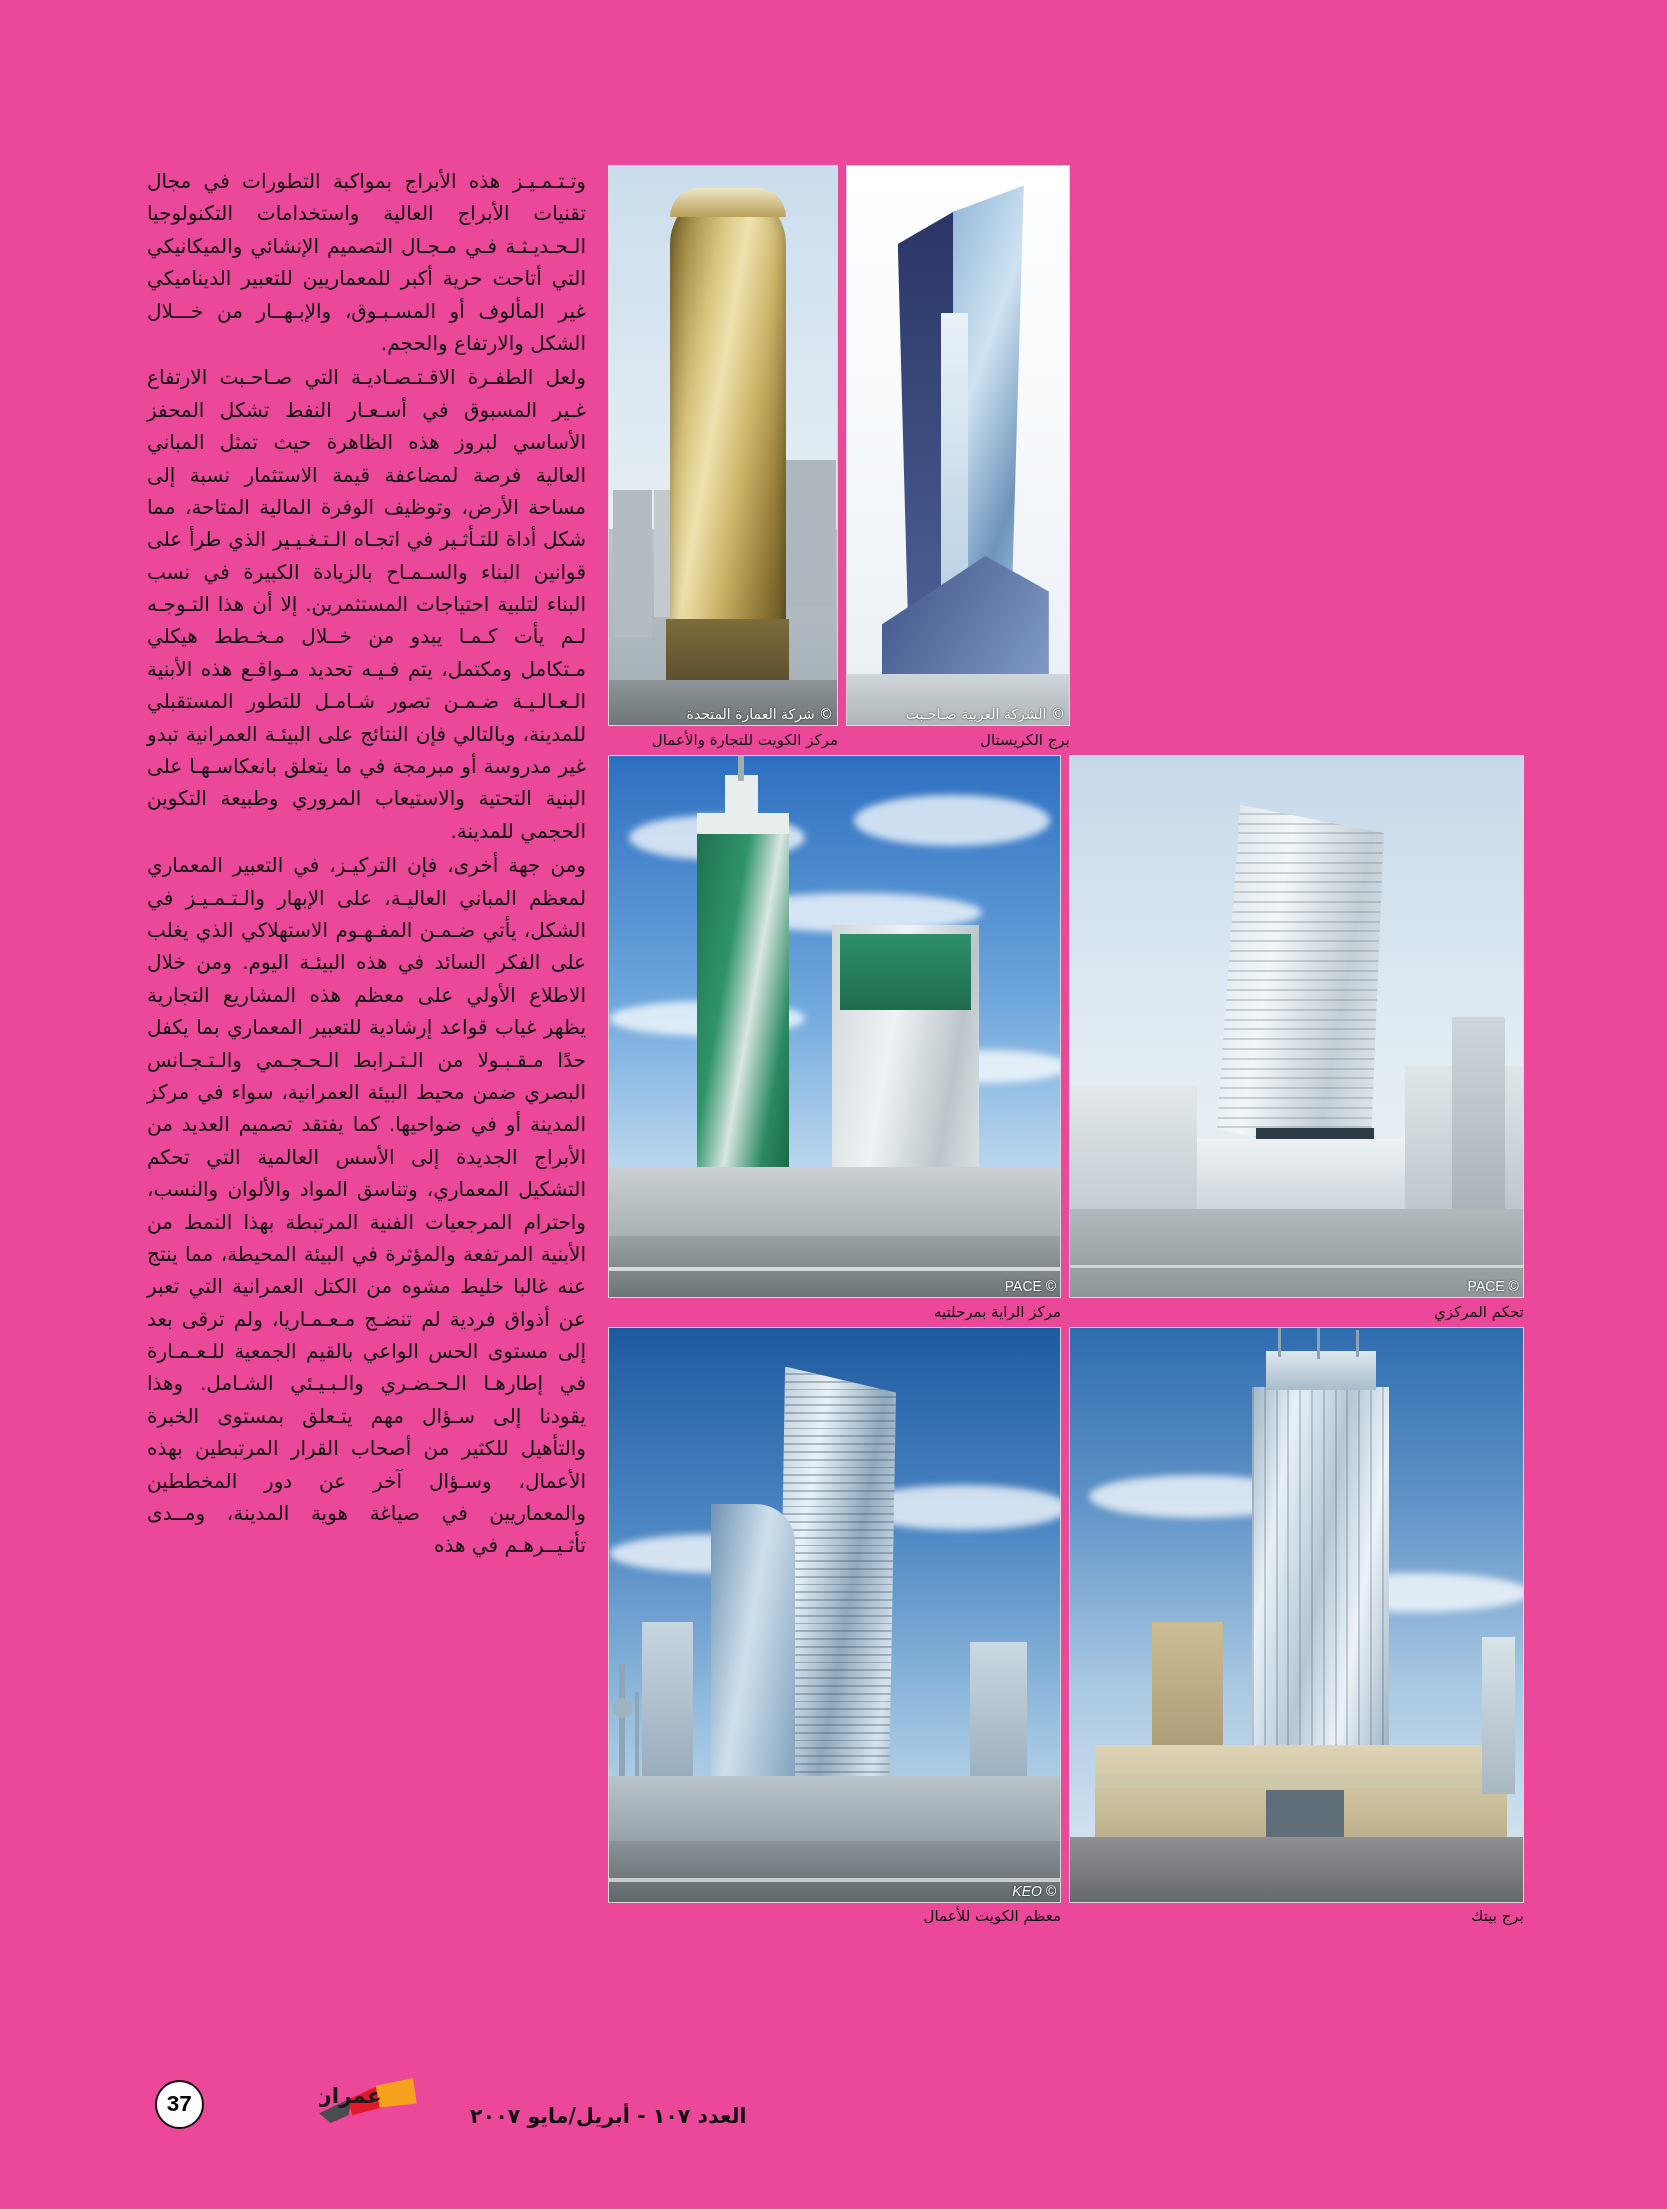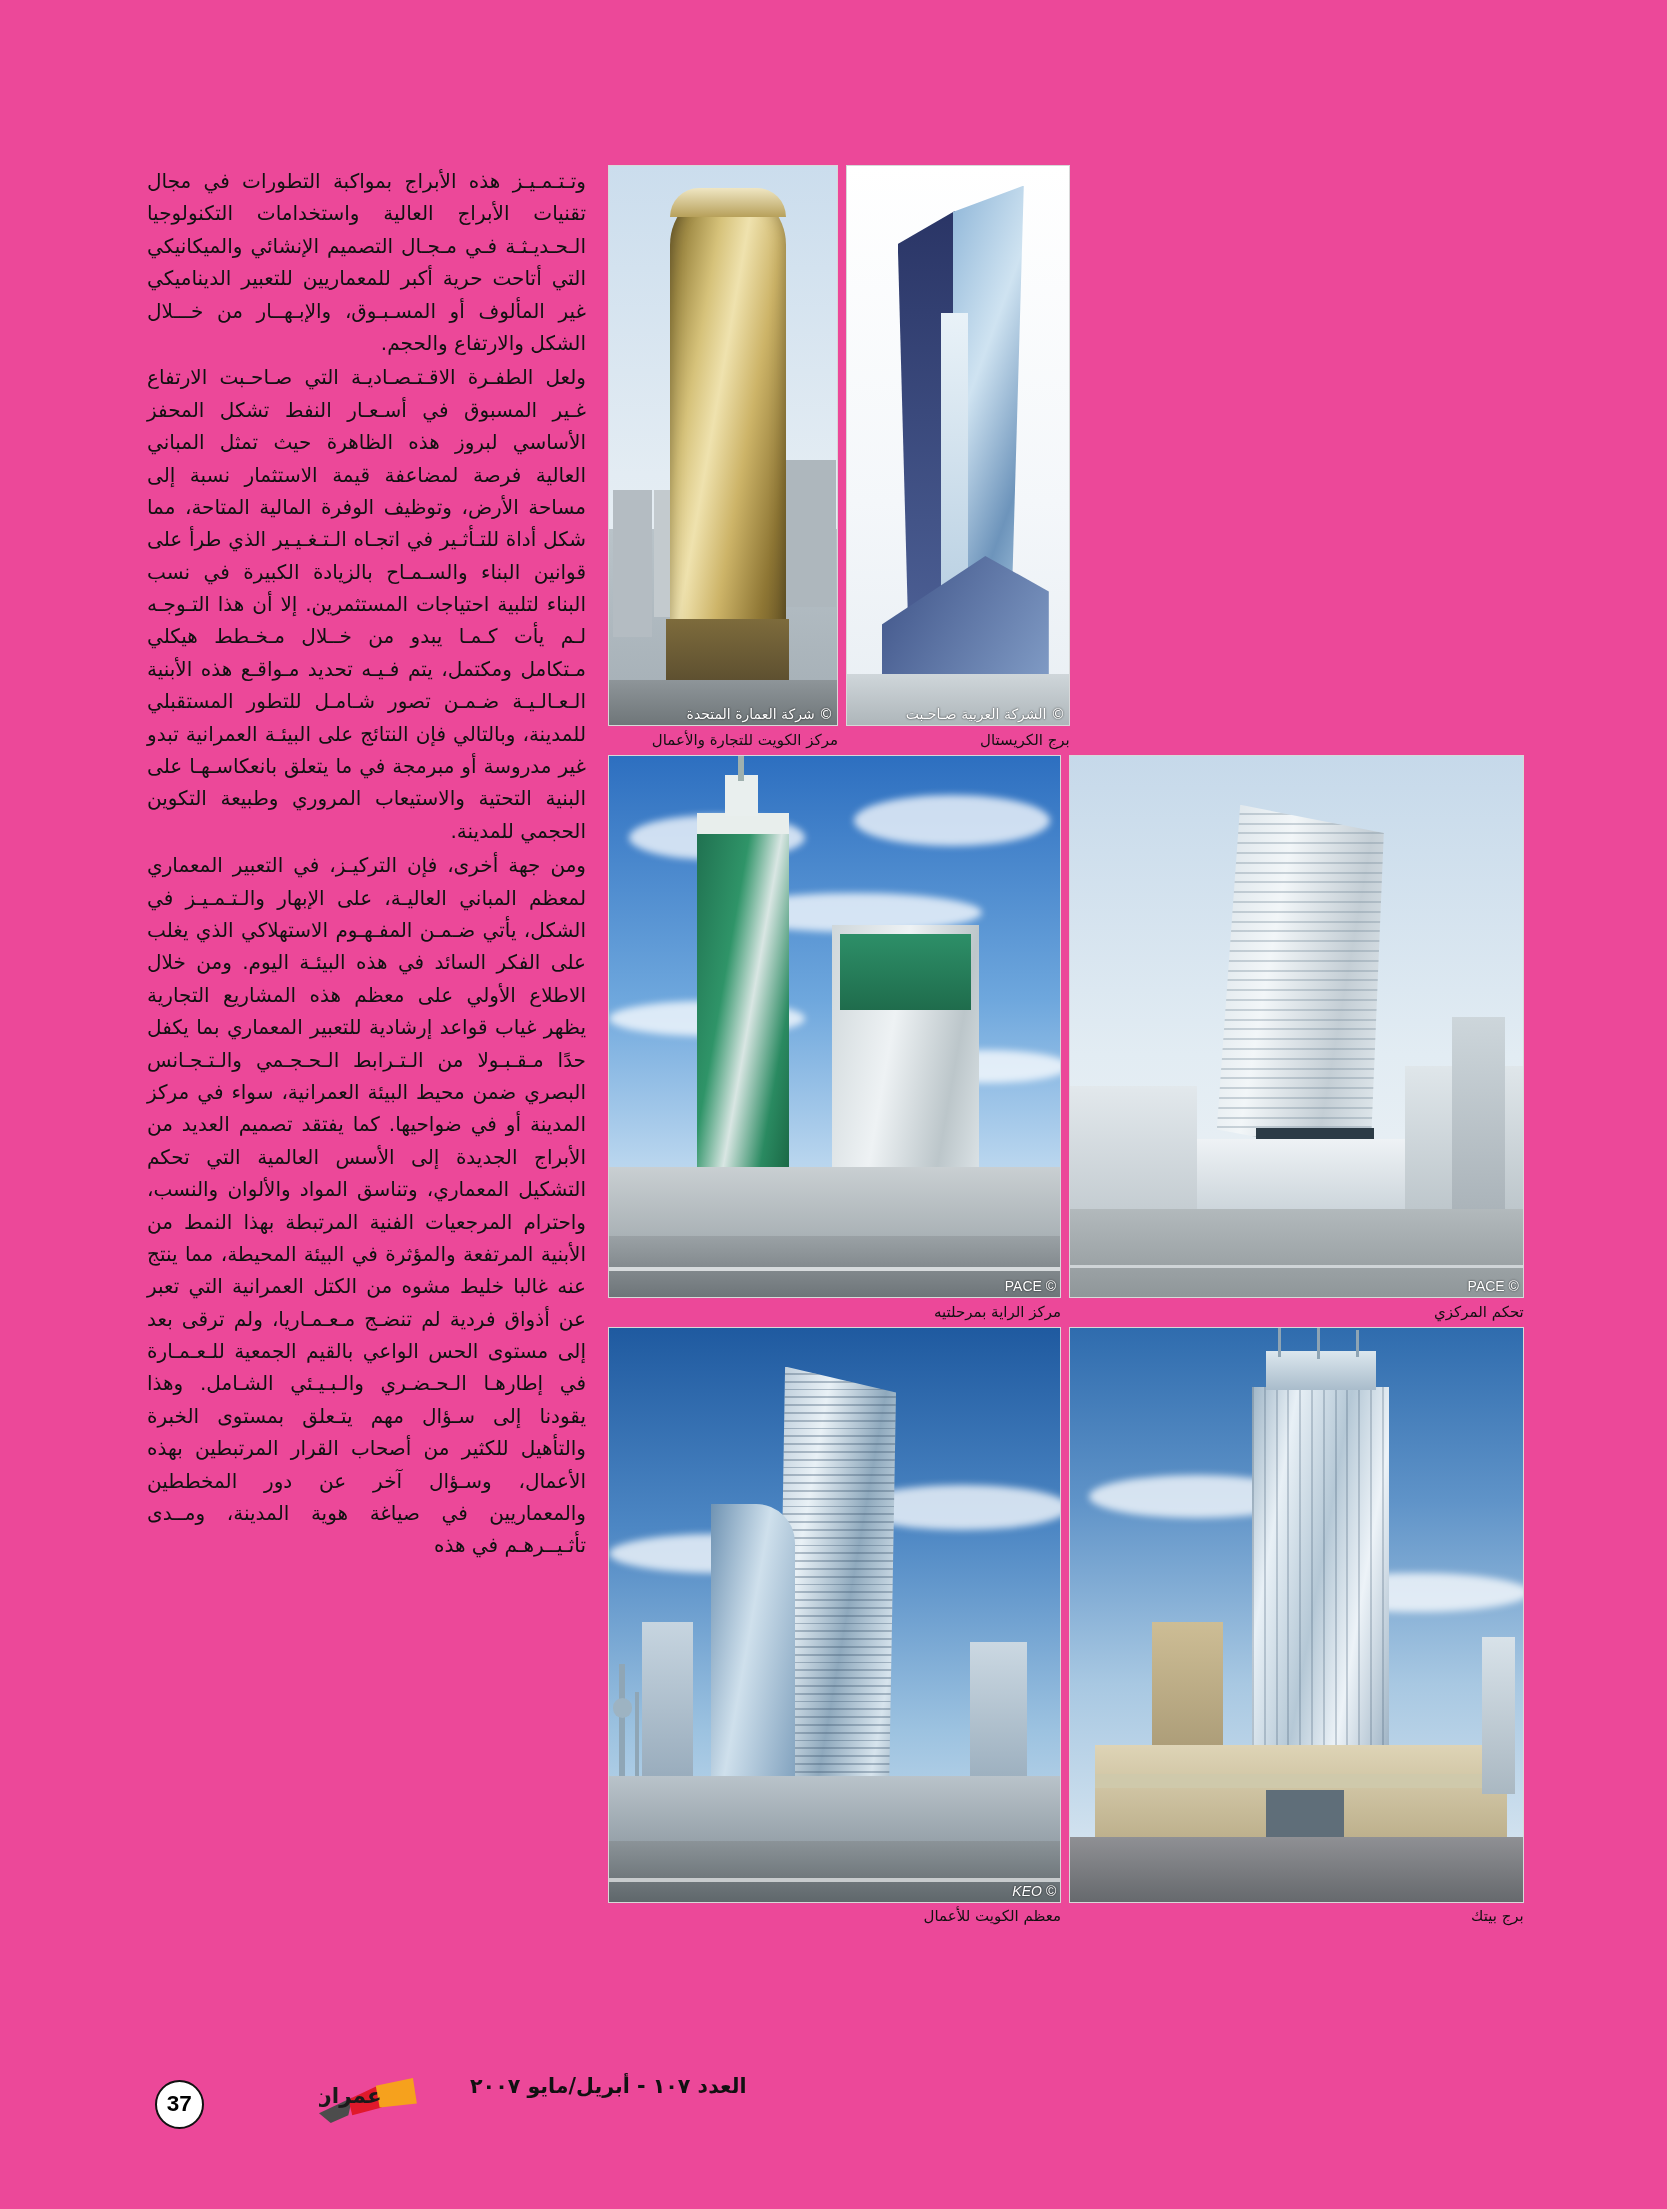--- a/index.html
+++ b/index.html
@@ -121,21 +121,21 @@
     display: flex;
     align-items: center;
     justify-content: center;
     font-weight: bold;
     font-size: 22.5px;
     font-family: "Liberation Sans", sans-serif;
   }
   .issue {
     position: absolute;
     left: 323px;
-    top: 0;
+    top: 30px;
     font-size: 20.6px;
     font-weight: bold;
     direction: rtl;
     color: #111;
   }
   .logo-mark {
     position: absolute;
     left: 172px;
     top: 0px;
     width: 137px;

